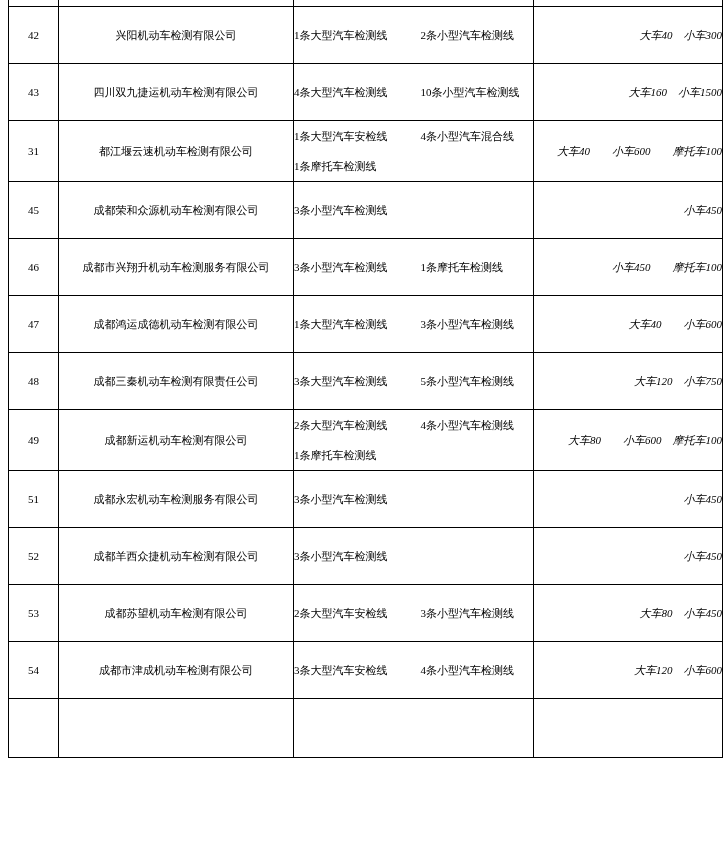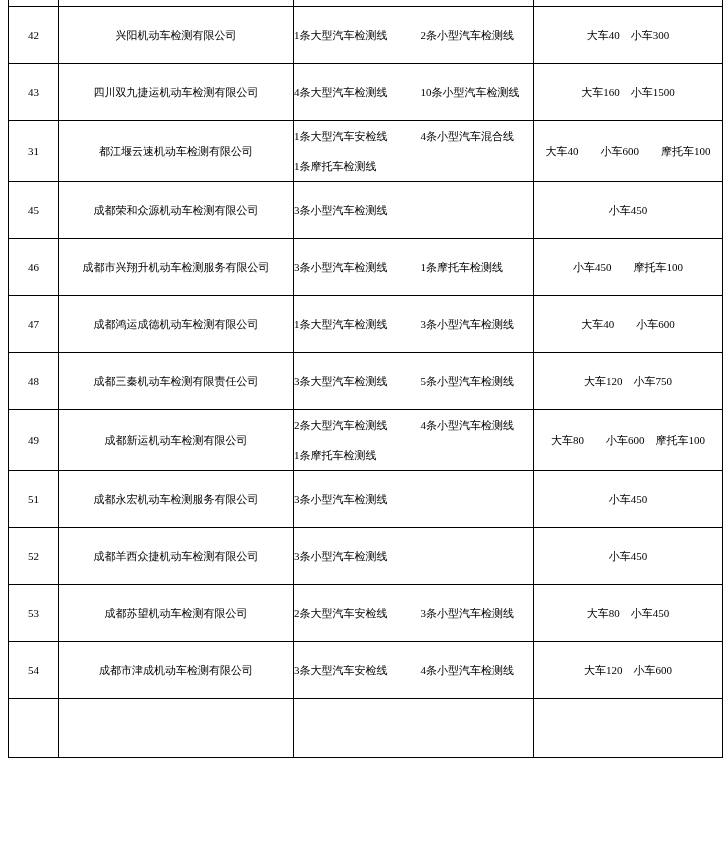--- a/index.html
+++ b/index.html
@@ -34,21 +34,21 @@
     vertical-align: middle;
     padding: 0;
     overflow: hidden;
     word-break: break-all;
   }
   tr.data-row td { height: 56px; }
   tr.partial td { height: 58px; }
   td.c1 { text-align: center; margin-top: 19px; }
   td.c2 { text-align: center; padding: 0 10px; margin-left: 12px; }
   td.c3 { text-align: left; padding: 0 8px; }
-  td.c4 { text-align: center; padding: 0 10px; }
+  td.c4 { text-align: right; padding: 0 10px; font-style: italic; }
 </style>
 </head>
 <body>
 
 <div class="viewport">
   <table class="insp">
     <colgroup>
       <col style="width:50px">
       <col style="width:235px">
       <col style="width:240px">

